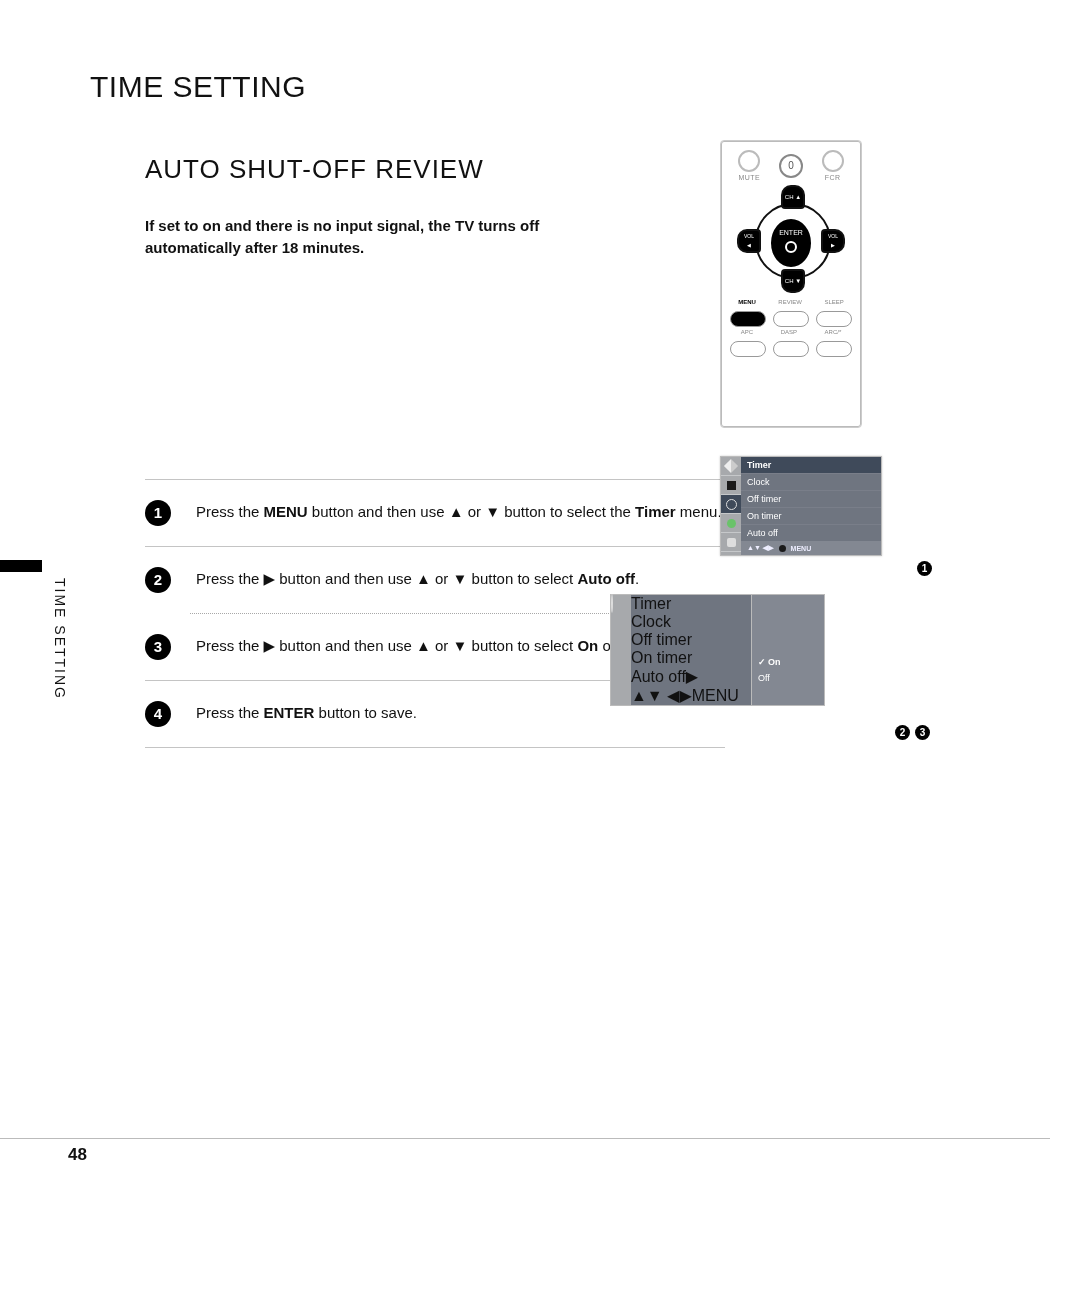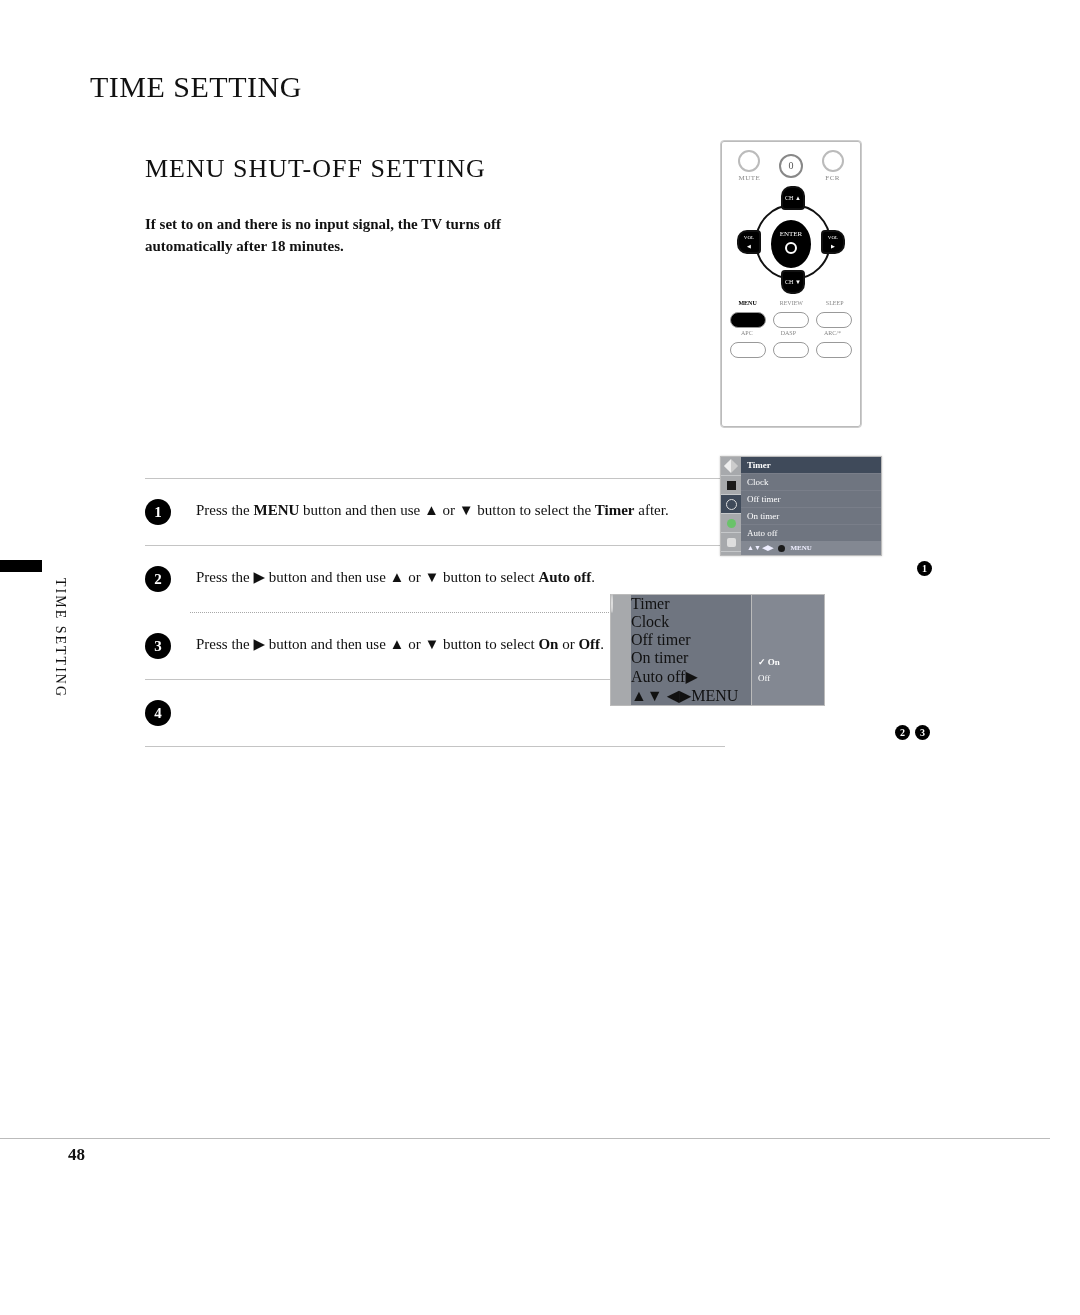--- a/index.html
+++ b/index.html
@@ -1,16 +1,16 @@
 <!DOCTYPE html>
 <html><head>
 <meta charset="utf-8">
 <style>
   html,body{margin:0;padding:0;background:#fff;font-family:Helvetica,Arial,sans-serif;color:#111;}
-  .page{width:1000px;height:1315px;position:relative;box-sizing:border-box;padding:70px 100px 0 90px;font-family:Liberation Serif, serif;}
+  .page{width:1000px;height:1315px;position:relative;box-sizing:border-box;padding:70px 100px 0 90px;}
   .doc-title{font-size:30px;letter-spacing:.5px;margin:0 0 50px 0;font-weight:400;}
   .main-block{margin-left:55px;width:540px;}
   .section-title{font-size:26px;letter-spacing:1px;margin:0 0 30px 0;font-weight:400;}
   .intro{font-size:15px;font-weight:700;line-height:1.45;max-width:420px;}
   .steps{margin-left:55px;margin-top:220px;width:580px;}
   hr.sep{border:none;border-top:1px solid #c4c4c4;margin:0;}
   hr.dots{border:none;border-top:1px dotted #a8a8a8;margin:0;}
   .step{display:flex;align-items:flex-start;gap:25px;padding:20px 0;font-size:15px;line-height:1.55;}
   .num{flex:0 0 26px;width:26px;height:26px;border-radius:50%;background:#000;color:#fff;text-align:center;line-height:26px;font-weight:700;font-size:15px;}
   .step .txt{flex:1;}
@@ -74,52 +74,55 @@
   .ico.gear{background:#ddd;border-radius:2px;width:9px;height:9px;}
 </style>
 </head>
 <body>
 
 <div class="page">
 
   <h1 class="doc-title">TIME SETTING</h1>
 
   <div class="main-block">
-    <h2 class="section-title">MENU SHUT-OFF SETTING</h2>
+    <h2 class="section-title">AUTO SHUT-OFF REVIEW</h2>
     <p class="intro">If set to on and there is no input signal, the TV turns off automatically after 18 minutes.</p>
   </div>
 
   <div class="side-rule"></div>
   <div class="side-label">TIME SETTING</div>
 
   <div class="steps">
     <hr class="sep">
     <div class="step">
       <div class="num">1</div>
       <div class="txt">
-        <span>Press the </span><b>MENU</b><span> button and then use ▲ or ▼ button to select the </span><b>Timer</b><span> after.</span>
+        <span>Press the </span><b>MENU</b><span> button and then use ▲ or ▼ button to select the </span><b>Timer</b><span> menu.</span>
       </div>
     </div>
     <hr class="sep">
     <div class="step">
       <div class="num">2</div>
       <div class="txt">
         <span>Press the ▶ button and then use ▲ or ▼ button to select </span><b>Auto off</b><span>.</span>
       </div>
     </div>
     <hr class="dots" style="margin-left:45px;">
     <div class="step">
       <div class="num">3</div>
       <div class="txt">
         <span>Press the ▶ button and then use ▲ or ▼ button to select </span><b>On</b><span> or </span><b>Off</b><span>.</span>
       </div>
     </div>
     <hr class="sep">
     <div class="step">
       <div class="num">4</div>
+      <div class="txt">
+        <span>Press the </span><b>ENTER</b><span> button to save.</span>
+      </div>
     </div>
     <hr class="sep">
   </div>
 
   <div class="fig-area">
 
     <div class="remote">
       <div class="remote-row">
         <div>
           <div class="rbtn-circ"></div>

